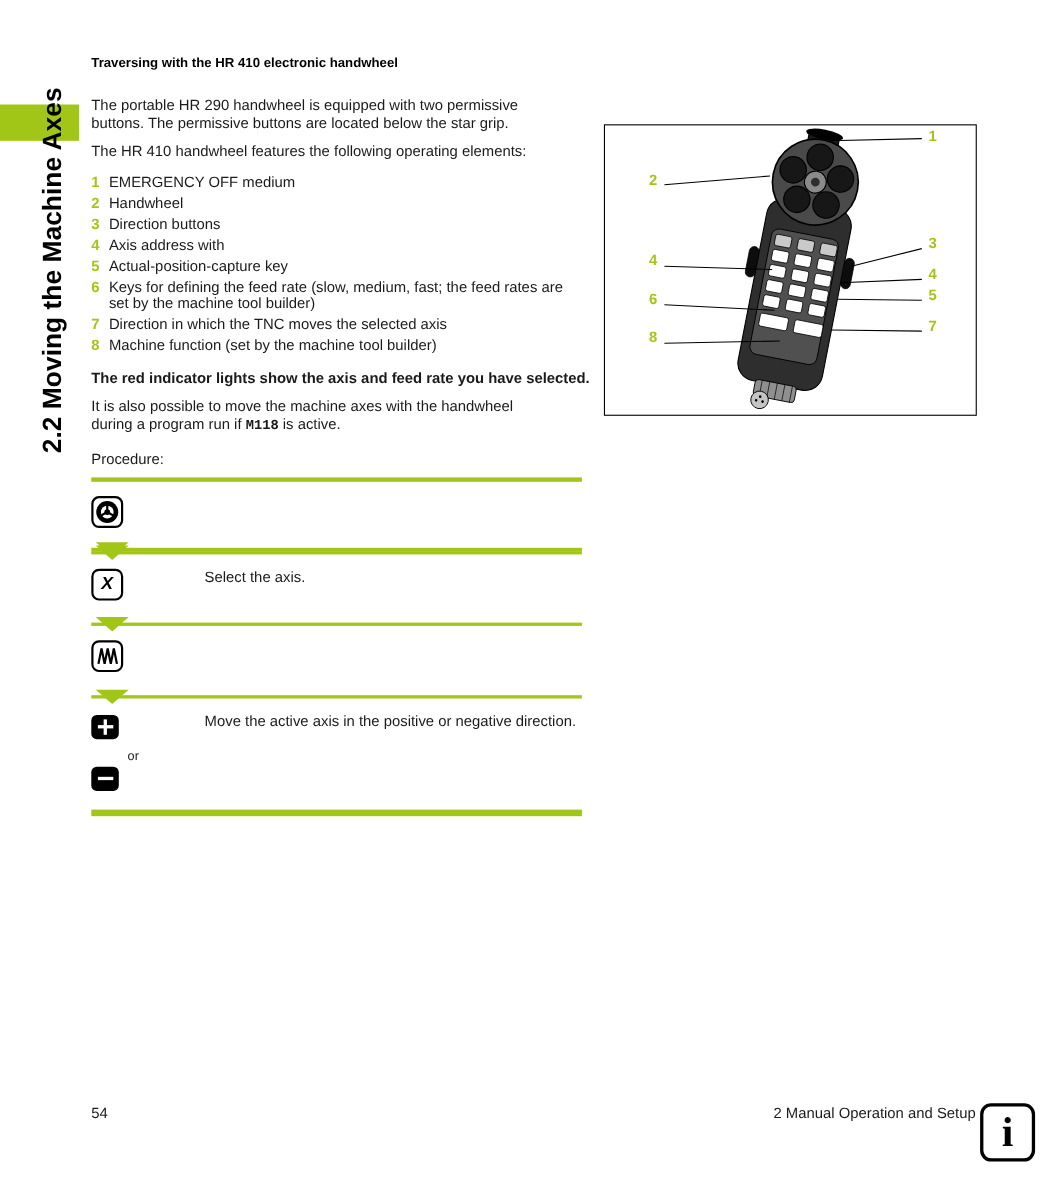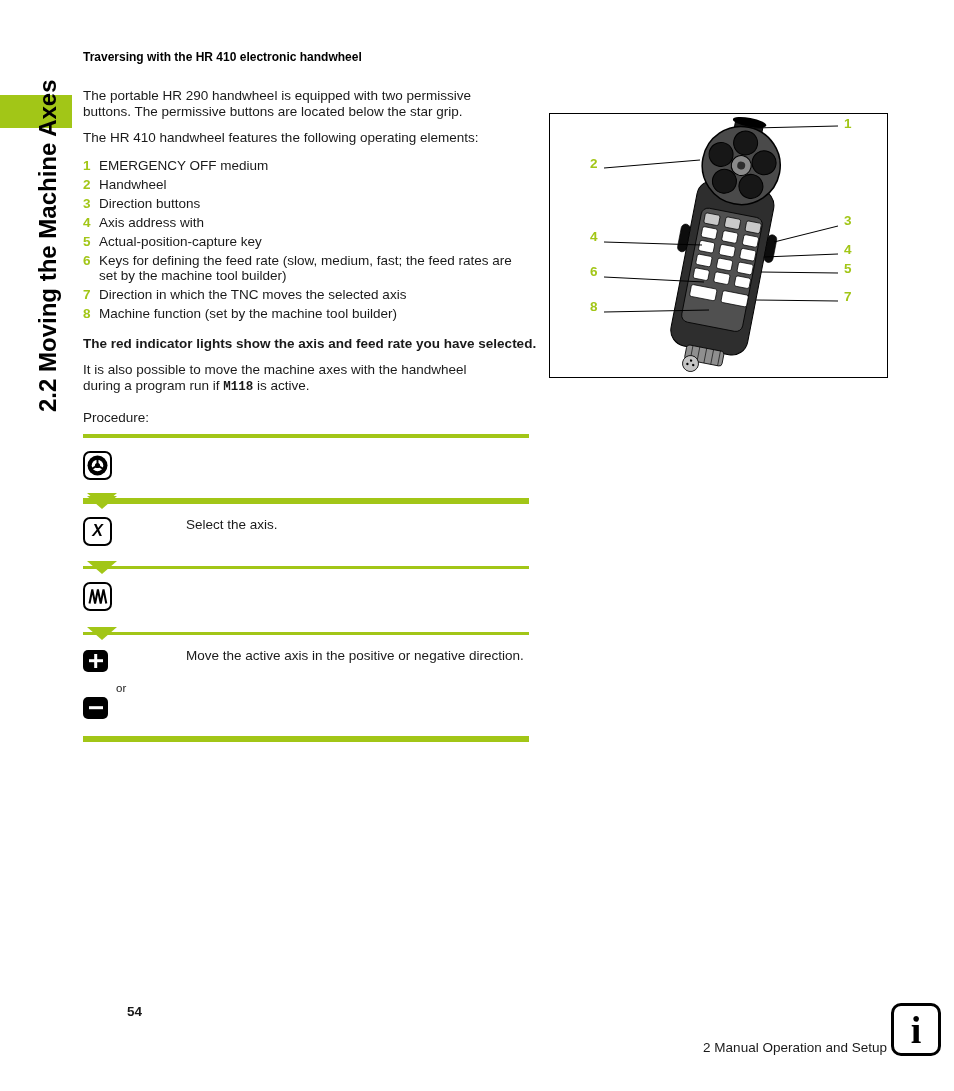--- a/index.html
+++ b/index.html
@@ -55,22 +55,22 @@
   .minus-key::before{ content:""; position:absolute; left:50%; top:50%; width:14px; height:3.6px;
                       background:#fff; transform:translate(-50%,-50%); }
   .or-label { position:absolute; left:1px; top:46px; font-size:11.5px;margin-left:32px; }
 
   
   .figure { position:absolute; left:549px; top:113px; width:339px; height:265px; border:1px solid #000; background:#fff; }
   .figure svg { position:absolute; left:0; top:0; }
   .callout { position:absolute; color:var(--accent); font-weight:700; font-size:13.5px; line-height:1; }
 
   
-  .page-number { position:absolute; left:83px; top:1004px; font-size:13.5px; font-weight:700;margin-left:44px; }
-  .footer-chapter { position:absolute; right:67px; top:1004px; font-size:13.5px;margin-top:36px; }
+  .page-number { position:absolute; left:83px; top:1004px; font-size:13.5px; font-weight:400; }
+  .footer-chapter { position:absolute; right:67px; top:1004px; font-size:13.5px; }
   .info-box { position:absolute; left:891px; top:1003px; width:50px; height:53px; border:3px solid #000;
               border-radius:10px; background:#fff; display:flex; align-items:center; justify-content:center; }
   .info-i { font-family:"Liberation Serif", serif; font-weight:700; font-size:38px; line-height:1; color:#000; }
 </style>
 </head>
 <body>
 
 <div class="page">
 
   <div class="chapter-tab"></div>

